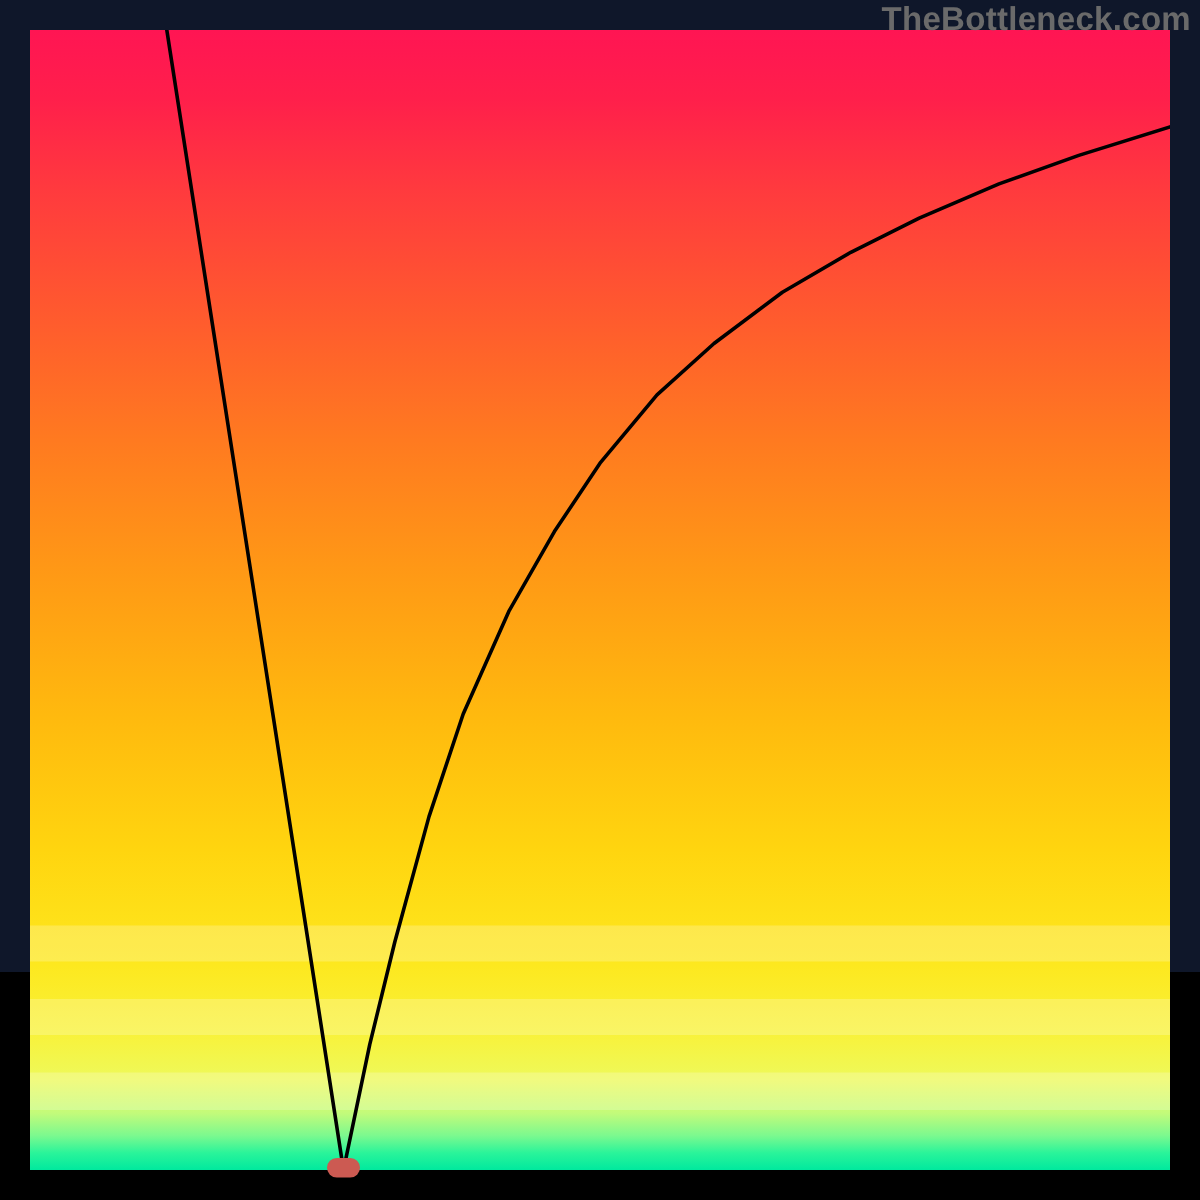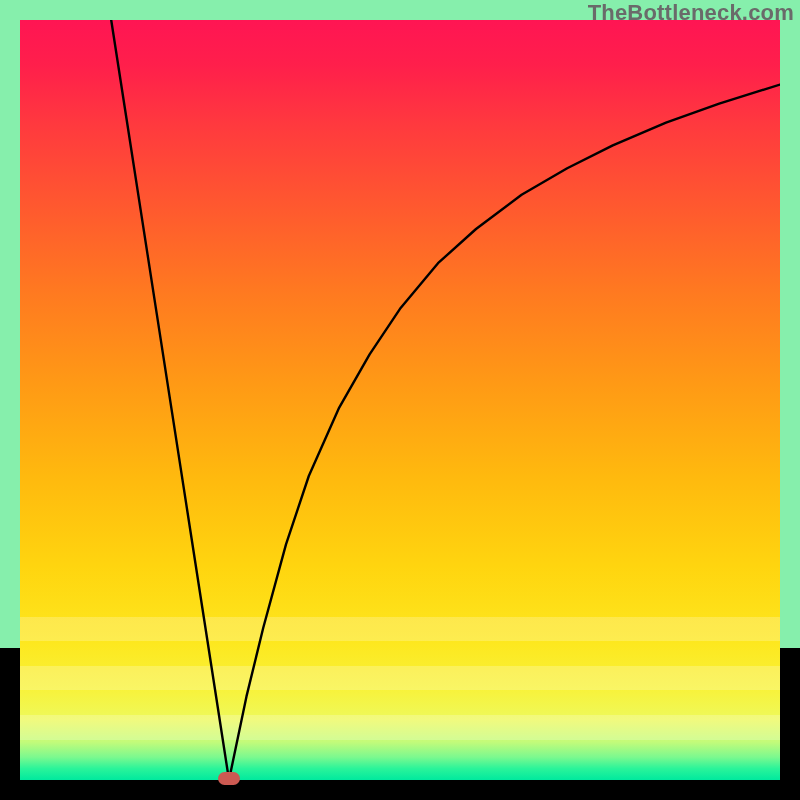--- a/index.html
+++ b/index.html
@@ -7,21 +7,21 @@
     padding: 0;
     width: 800px;
     height: 800px;
     background: #000000;
     overflow: hidden;
   }
   .outer {
     position: relative;
     width: 800px;
     height: 648px;
-    background: #86efac;
+    background: #0f172a;
   }
   .plot {
     position: absolute;
     left: 20px;
     top: 20px;
     width: 760px;
     height: 760px;
     background: linear-gradient(to bottom,
       #ff1553 0%,
       #ff1f4b 6%,

